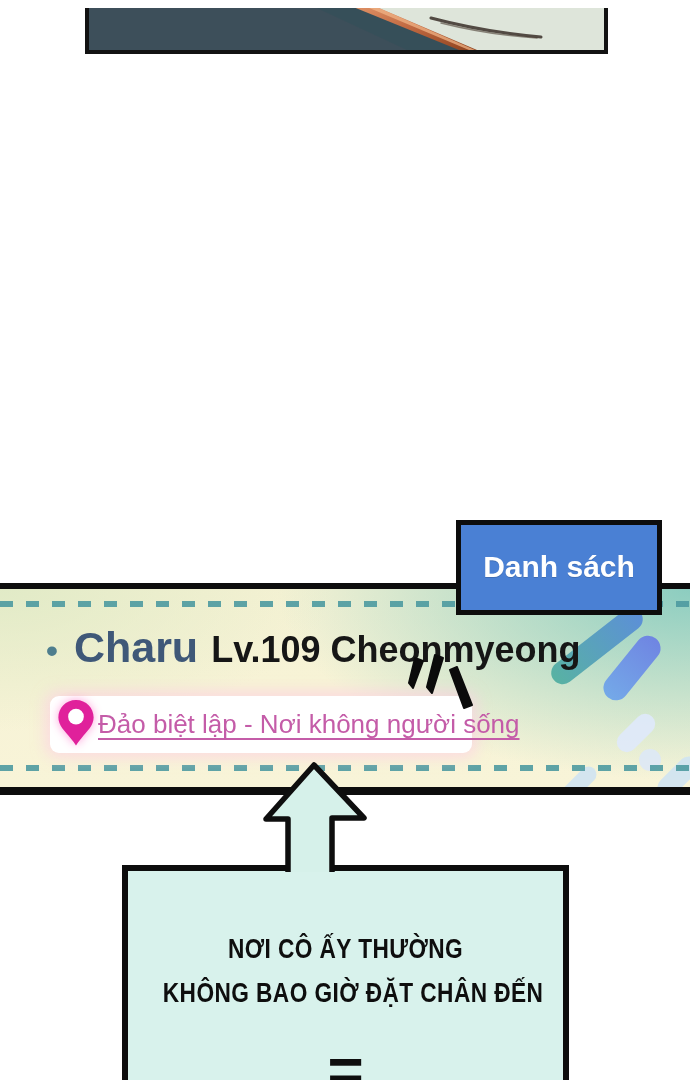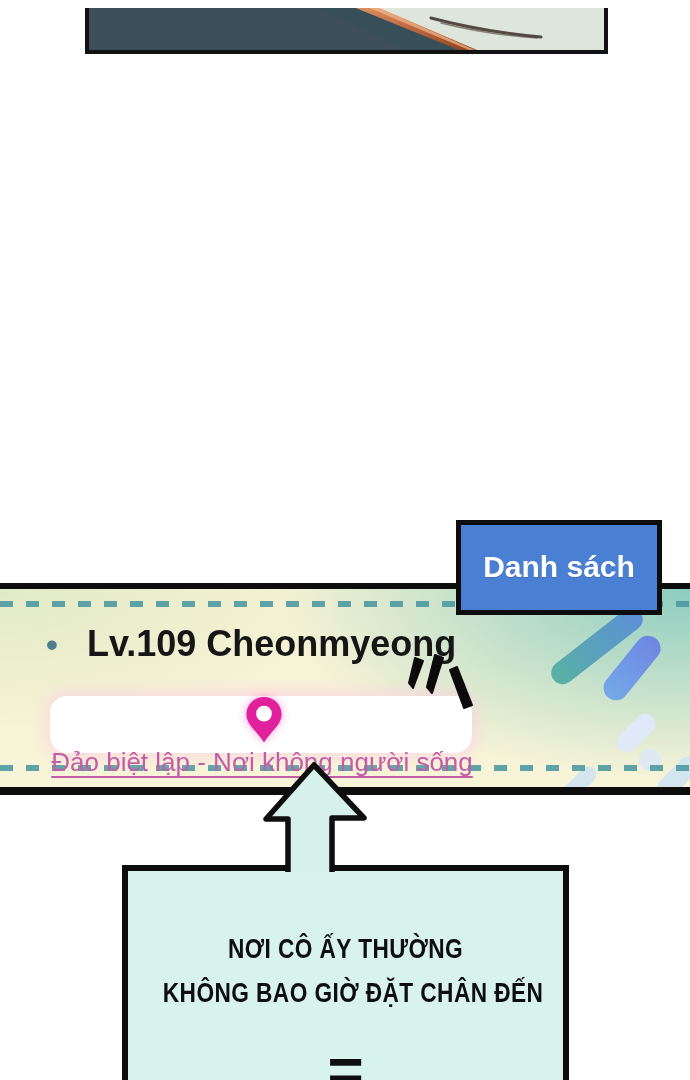--- a/index.html
+++ b/index.html
@@ -46,23 +46,22 @@
 
   .name-row{
     position:absolute;left:46px;top:34px;display:flex;align-items:baseline;white-space:nowrap;
   }
   .bullet{font-size:34px;color:#4e7e8e;margin-right:16px;font-weight:bold;}
   .friend-name{font-size:43px;font-weight:bold;color:#3f5878;letter-spacing:0px;}
   .friend-level{font-size:36px;color:#161616;margin-left:13px;font-weight:bold;}
 
   .location-pill{
     position:absolute;left:50px;top:107px;width:422px;height:57px;
-    background:#ffffff;border-radius:17px;display:flex;align-items:center;
+    background:#ffffff;border-radius:9px;display:flex;align-items:center;
     box-shadow:0 0 14px 5px rgba(255,200,232,.55);
-    flex-direction:column;
   }
   .pin-wrap{margin-left:6px;filter:drop-shadow(0 0 5px rgba(255,150,215,.9));}
   .location-link{
     font-size:26px;color:#c45ca8;text-decoration:underline;
     text-underline-offset:5px;text-decoration-thickness:2px;white-space:nowrap;margin-left:2px;
   }
   .marks-svg{position:absolute;left:398px;top:645px;width:85px;height:64px;z-index:7;}
 
   
   .arrow-svg{position:absolute;left:255px;top:747px;width:125px;height:130px;z-index:4;}
@@ -129,20 +128,21 @@
       <circle cx="650" cy="171" r="11" fill="#dce8f8" opacity=".85"></circle>
       <rect x="-20" y="-8" width="40" height="16" rx="8" fill="#cfe3f2" opacity=".9" transform="translate(580,194) rotate(135)"></rect>
       <rect x="-25" y="-10" width="50" height="20" rx="10" fill="#cfe3f2" opacity=".9" transform="translate(678,188) rotate(135)"></rect>
     </svg>
 
     <div class="dash top"></div>
     <div class="dash bottom"></div>
 
     <div class="name-row">
       <span class="bullet">•</span>
+      <span class="friend-name">Charu</span>
       <span class="friend-level">Lv.109 Cheonmyeong</span>
     </div>
 
     <div class="location-pill">
       <span class="pin-wrap">
         <svg width="40" height="47" viewBox="0 0 40 48">
           <path d="M20,1 C9.5,1 2,9 2,19 C2,27 8.5,33 14.5,40 Q18,44 20,47.5 Q22,44 25.5,40 C31.5,33 38,27 38,19 C38,9 30.5,1 20,1 Z" fill="#e0219b"></path>
           <circle cx="20" cy="18" r="8" fill="#ffffff"></circle>
         </svg>
       </span>

